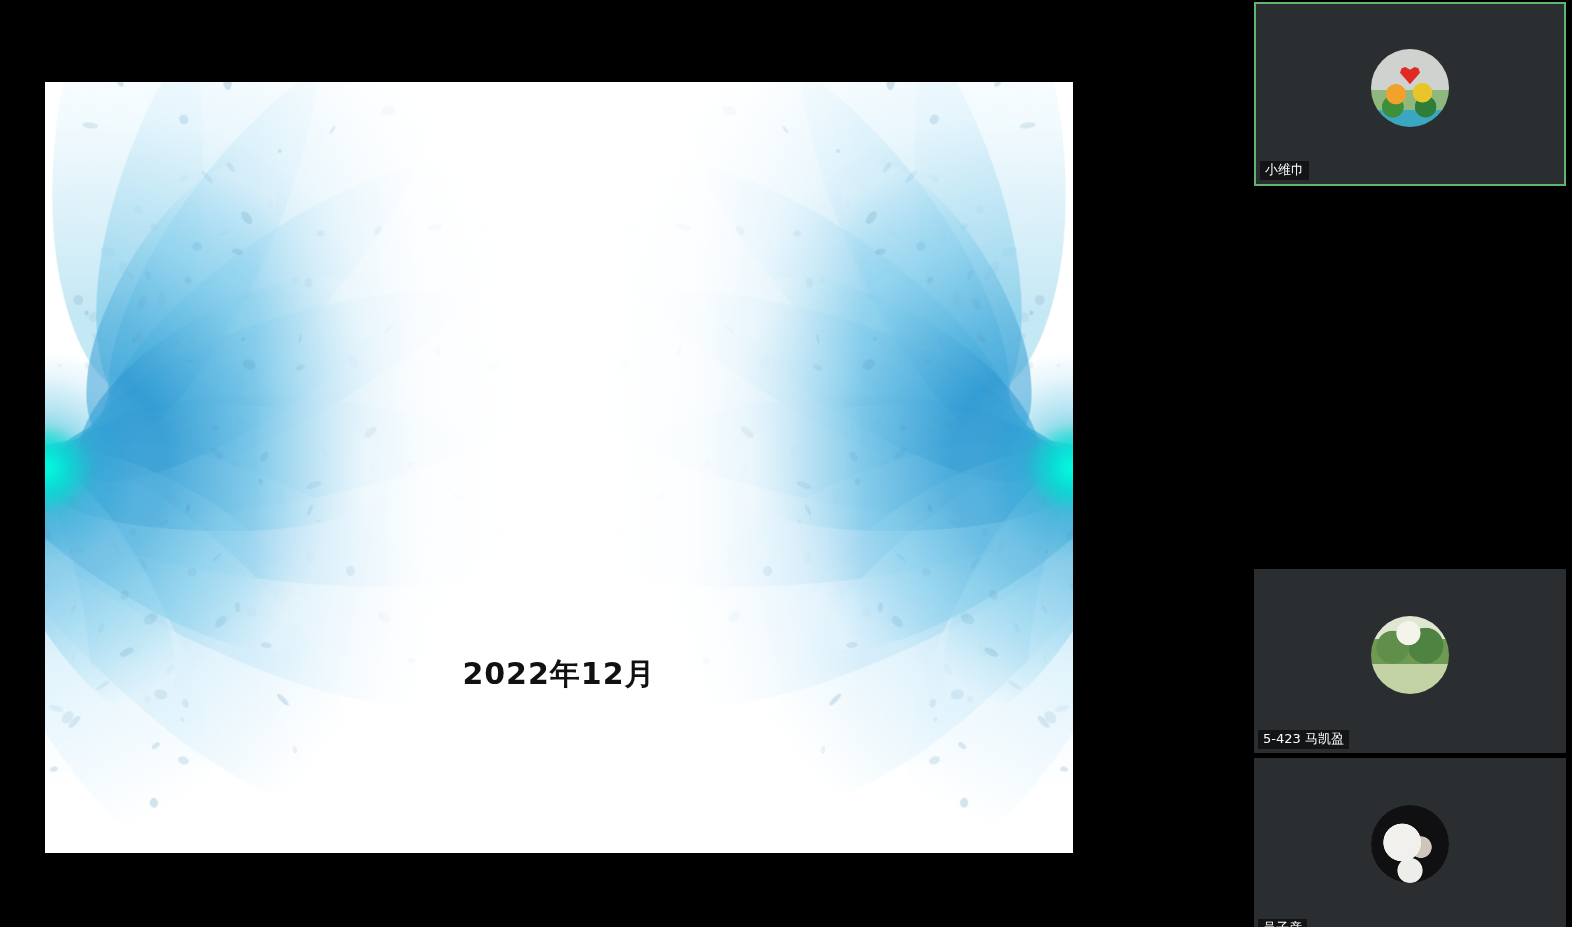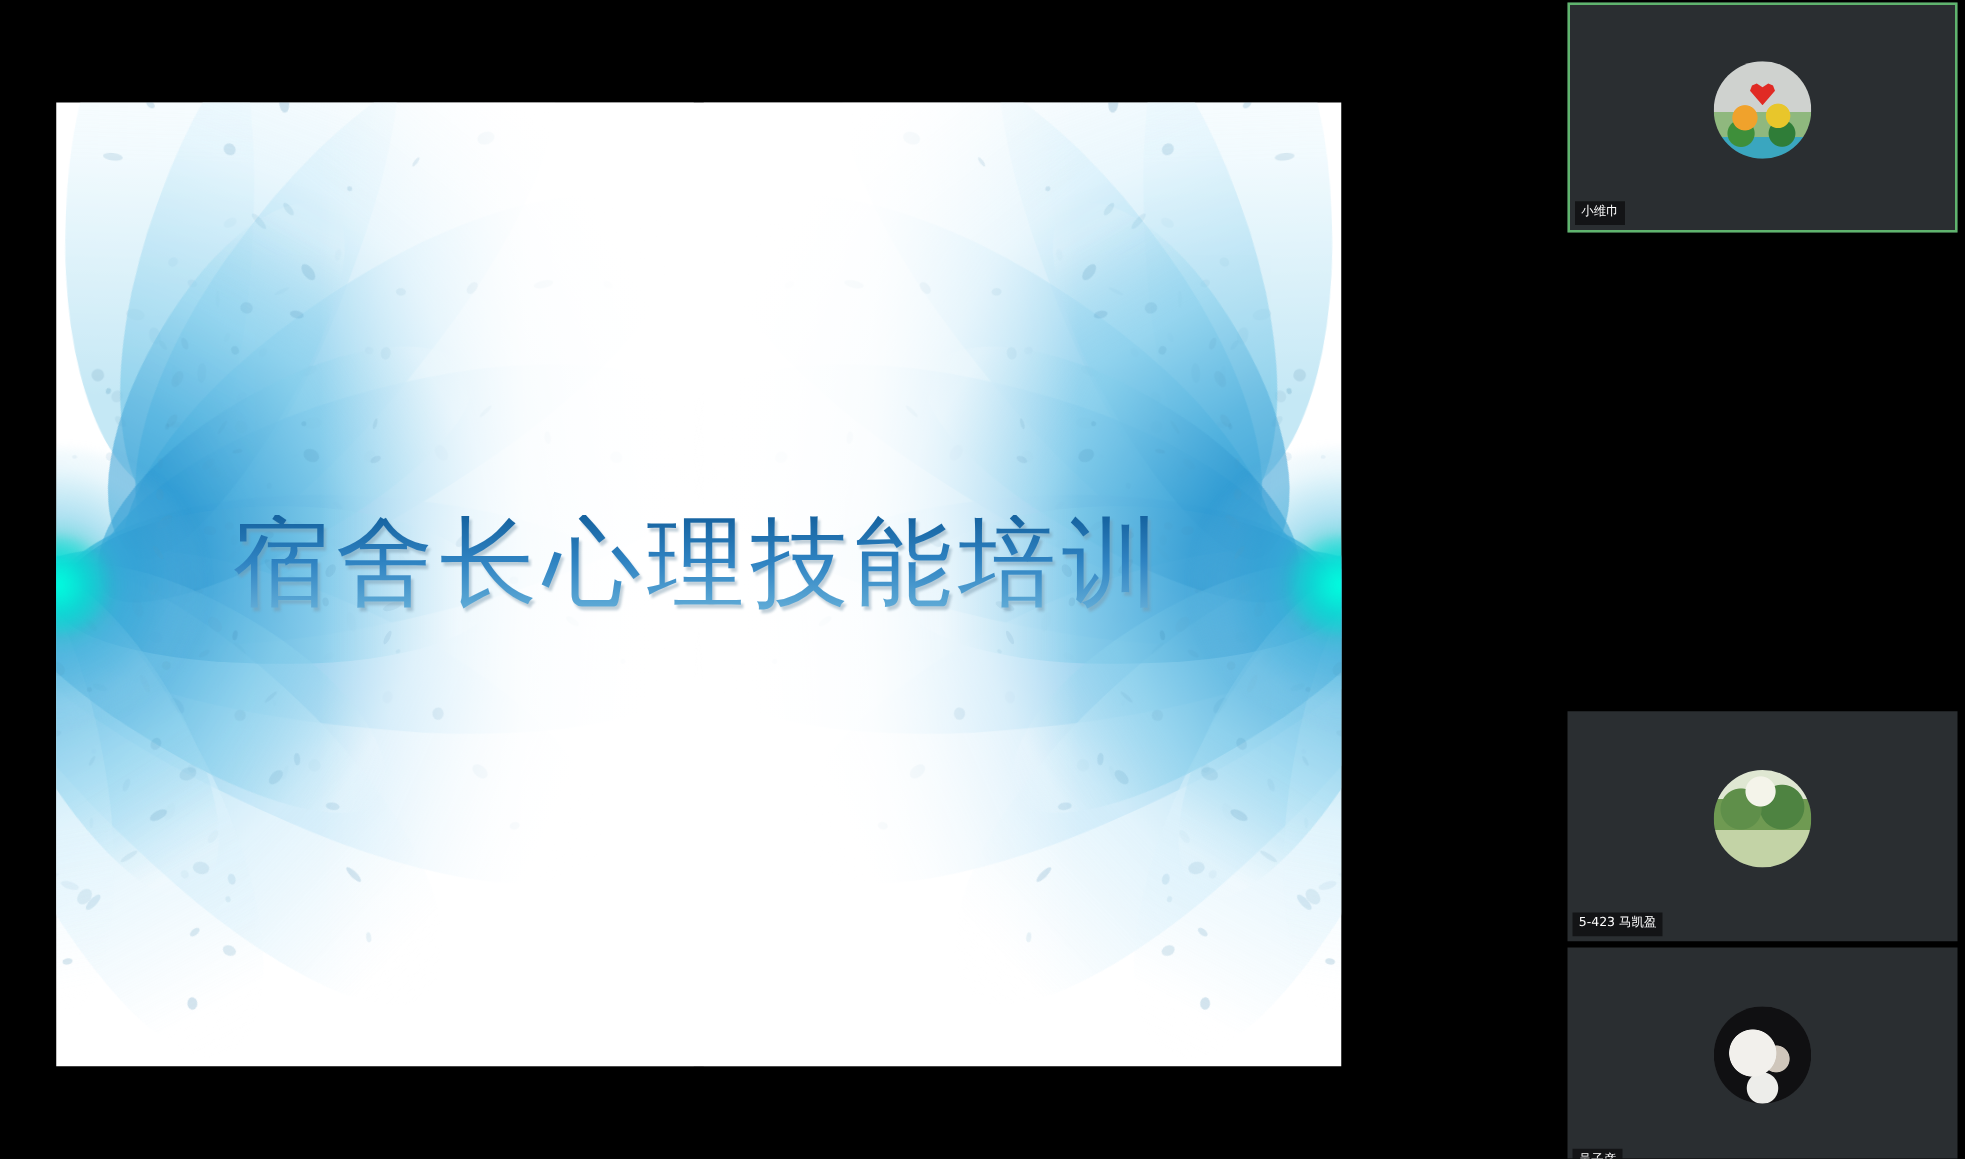--- a/index.html
+++ b/index.html
@@ -185,21 +185,21 @@
     inset: 0;
   }
   .tile-name {
     position: absolute;
     left: 4px;
     bottom: 4px;
     max-width: 290px;
     padding: 1px 5px 2px 5px;
     background: rgba(0,0,0,.55);
     color: #ffffff;
-    font-size: 10px;
+    font-size: 13px;
     line-height: 16px;
     white-space: nowrap;
     font-family: "DejaVu Sans", "Liberation Sans", sans-serif;
   }
 
   
   .av-parrots {
     background:
       radial-gradient(circle at 32% 58%, #f0a22c 0 14%, rgba(0,0,0,0) 15%),
       radial-gradient(circle at 66% 56%, #e8c62b 0 14%, rgba(0,0,0,0) 15%),
@@ -672,21 +672,21 @@
             <div class="speck" style="width: 14px; height: 10px; left: 227px; top: 17px; opacity: 0.48; transform: rotate(-81deg);"></div>
           </div>
           <div class="core"></div>
           <div class="core2"></div>
         </div>
 
       <div class="veil-l"></div>
       <div class="veil-r"></div>
 
       <div id="slide-text">
-        <div id="slide-title">宿舍长心理技能培训</div>
+        <div id="slide-date">2022年12月</div>
       </div>
 
     </div>
   </div>
 
   <div id="filmstrip">
       <div class="tile active" style="top: 2px; height: 184px;">
         <div class="tile-avatar">
           <div class="av-inner av-parrots"></div>
         </div>

